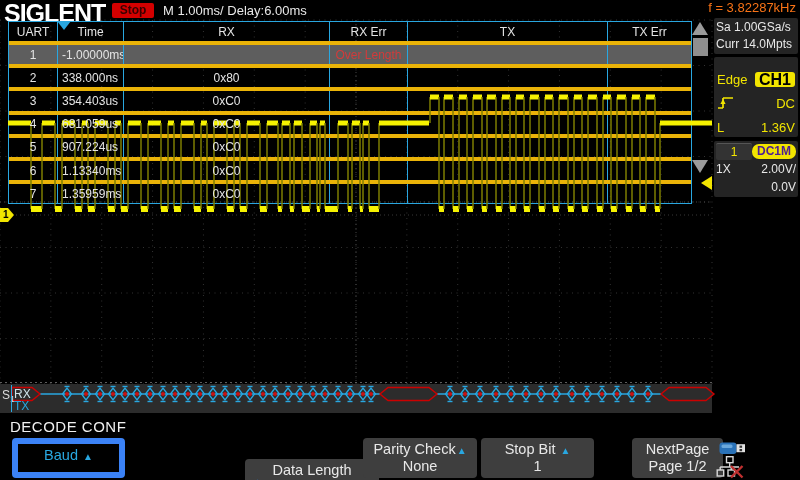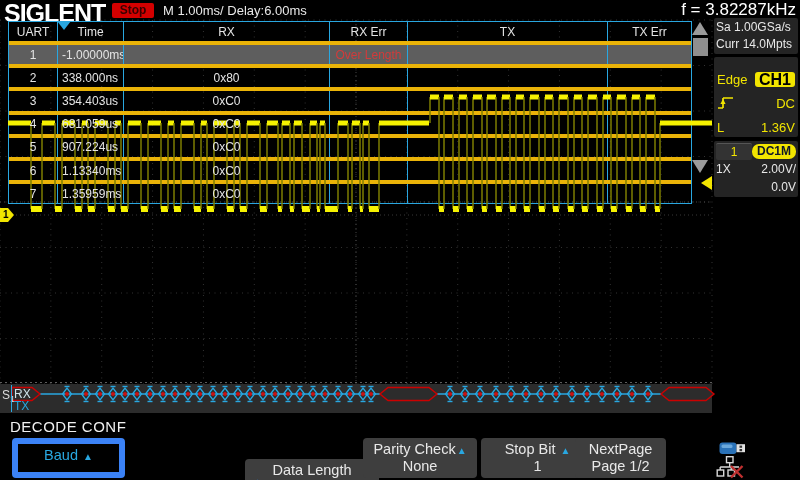--- a/index.html
+++ b/index.html
@@ -5,21 +5,21 @@
   html,body{margin:0;padding:0;background:#000;}
   .screen{position:relative;width:800px;height:480px;background:#000;overflow:hidden;
           font-family:"Liberation Sans",sans-serif;-webkit-font-smoothing:none;}
   .abs{position:absolute;}
   svg.layer{position:absolute;left:0;top:0;pointer-events:none;}
   
   .logo{left:4px;top:-1px;font-size:25px;font-weight:800;color:#fff;letter-spacing:-1px;font-family:"Liberation Sans",sans-serif;}
   .stop-badge{left:112px;top:3px;width:42px;height:15px;background:#d40000;border-radius:2px;
               color:#3a0000;font-size:12px;font-weight:bold;text-align:center;line-height:15px;}
   .timebase{left:163px;top:3px;font-size:13px;color:#e8e8e8;}
-  .freq{right:4px;top:0px;font-size:17px;color:#ffffff;}
+  .freq{right:4px;top:0px;font-size:13px;color:#f97316;}
   
   .dtable{left:8px;top:21px;width:682px;border:1px solid #29a7e0;}
   .trow{display:grid;grid-template-columns:49px 66px 206px 78px 200px 83px;height:19.2px;border-bottom:4px solid #eab308;}
   .trow.head{height:19px;}
   .trow:last-child{border-bottom:none;}
   .trow.sel{background:#5e5e5e;}
   .cell{display:flex;align-items:center;justify-content:center;border-right:1px solid #29a7e0;
         font-size:12px;color:#e4e4e4;overflow:hidden;white-space:nowrap;}
   .cell:last-child{border-right:none;}
   .cell.time{justify-content:flex-start;padding-left:4px;}
@@ -44,32 +44,32 @@
   .decode-title{left:10px;top:418px;font-size:15px;color:#f0f0f0;letter-spacing:0.5px;}
   
   .btn{position:absolute;top:438px;height:40px;background:#3e3e3e;border-radius:4px;color:#e8e8e8;
        text-align:center;font-size:14.5px;box-sizing:border-box;cursor:pointer;}
   .btn .l1{margin-top:3px;}
   .btn .l2{margin-top:1px;}
   .btn.baud{left:12px;width:113px;background:#000;border:6px solid #3b82f6;color:#29a7e0;}
   .btn.dlen{left:245px;width:134px;margin-top:21px;}
   .btn.par{left:363px;width:114px;}
   .btn.stopb{left:481px;width:113px;}
-  .btn.npage{left:575px;width:91px;}
+  .btn.npage{left:632px;width:91px;}
   .up-arr{color:#29a7e0;font-size:10px;margin-left:5px;}
   
   .panel{position:absolute;left:714px;width:84px;background:#242424;border-radius:2px;box-sizing:border-box;}
   .pA{top:18px;height:36px;padding:1px 0 0 2px;color:#e8e8e8;font-size:12px;line-height:17px;}
   .pB{top:57px;height:80px;color:#f2e500;font-size:13px;padding:10px 3px;}
   .pB .prow{display:flex;justify-content:space-between;align-items:center;height:24px;}
   .src-badge{background:#f2e500;color:#000;font-weight:bold;font-size:16px;border-radius:3px;padding:0 4px;line-height:15px;}
   .pC{top:141px;height:56px;color:#e8e8e8;font-size:12px;padding:1px 2px;}
   .pC .prow{display:flex;justify-content:space-between;align-items:center;height:18px;}
   .ch-num{background:#333;color:#f2e500;width:38px;text-align:center;border-top:1px solid #555;border-radius:2px;line-height:16px;}
-  .dc1m{background:#f2e500;color:#0f172a;font-weight:bold;border-radius:7px;padding:0 5px;line-height:15px;font-size:12px;}
+  .dc1m{background:#f2e500;color:#4c1d95;font-weight:bold;border-radius:7px;padding:0 5px;line-height:15px;font-size:12px;}
   .pC .r2{justify-content:space-between;}
   .pC .r3{justify-content:flex-end;}
 </style>
 </head>
 <body>
 
 <div class="screen">
 
   <svg class="layer" id="grid-svg" width="800" height="480" viewBox="0 0 800 480">
       <line x1="0" y1="20" x2="0" y2="384" stroke="#323232" stroke-width="1" stroke-dasharray="1 4.5"></line>

